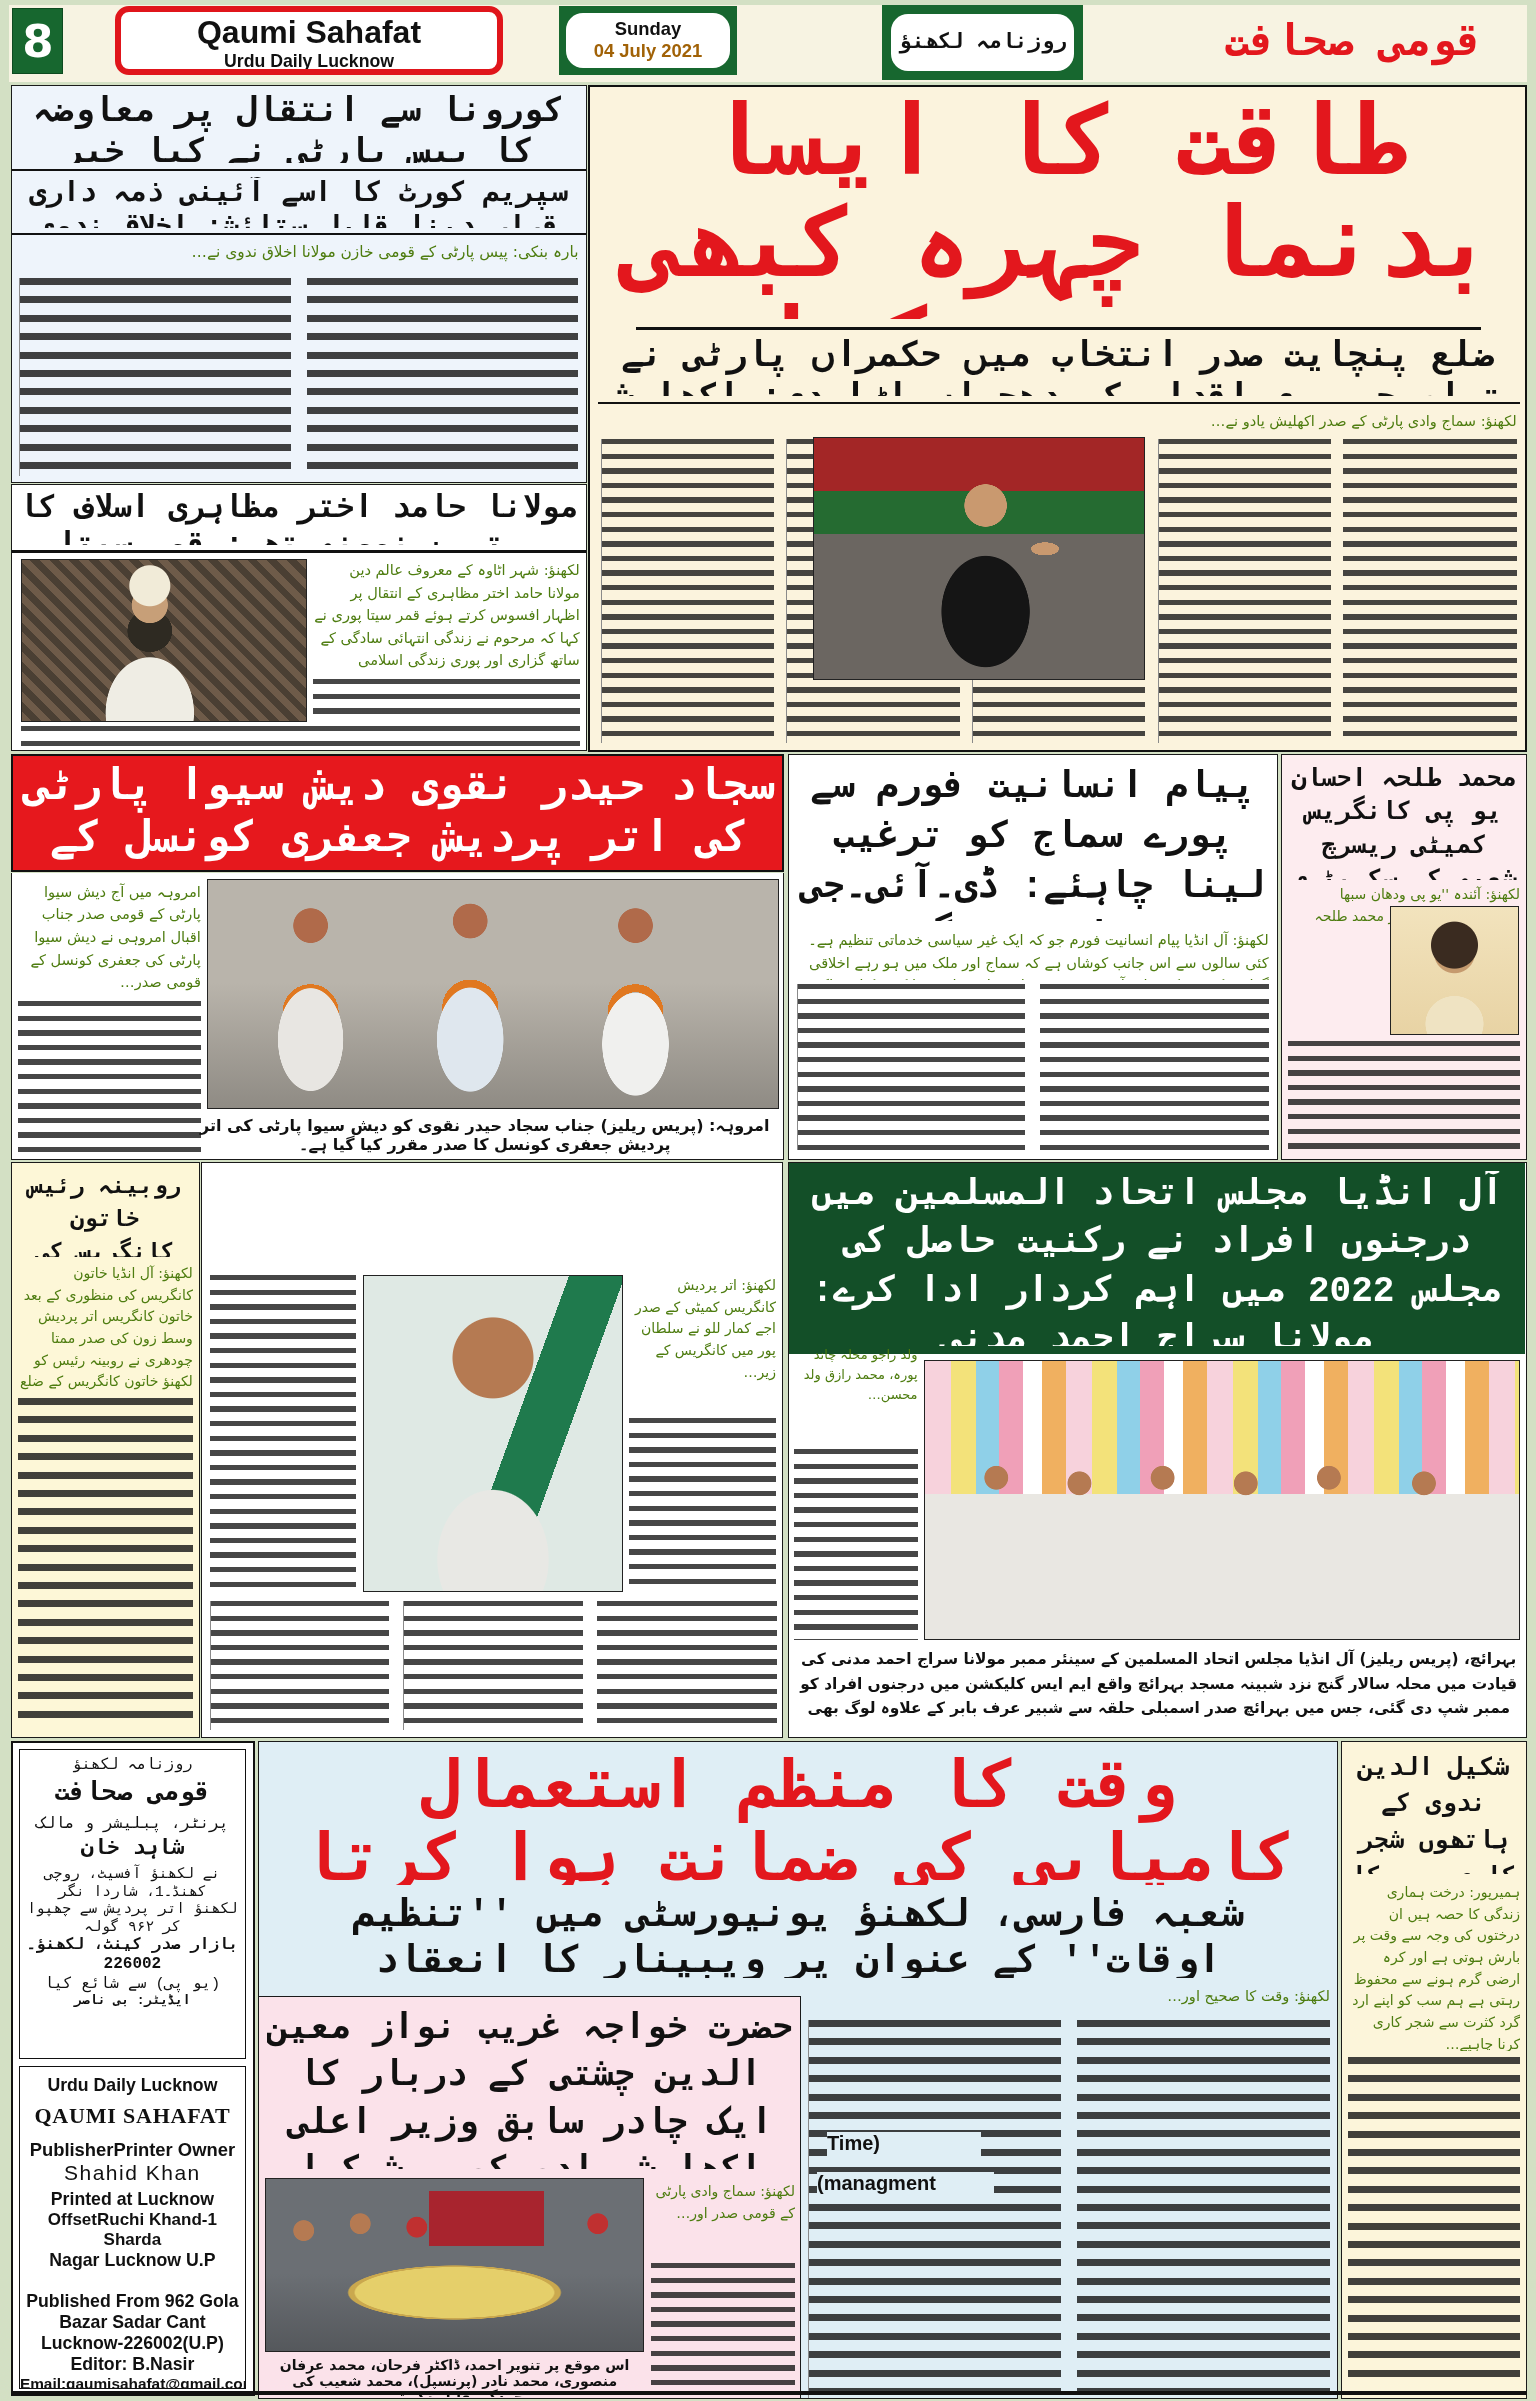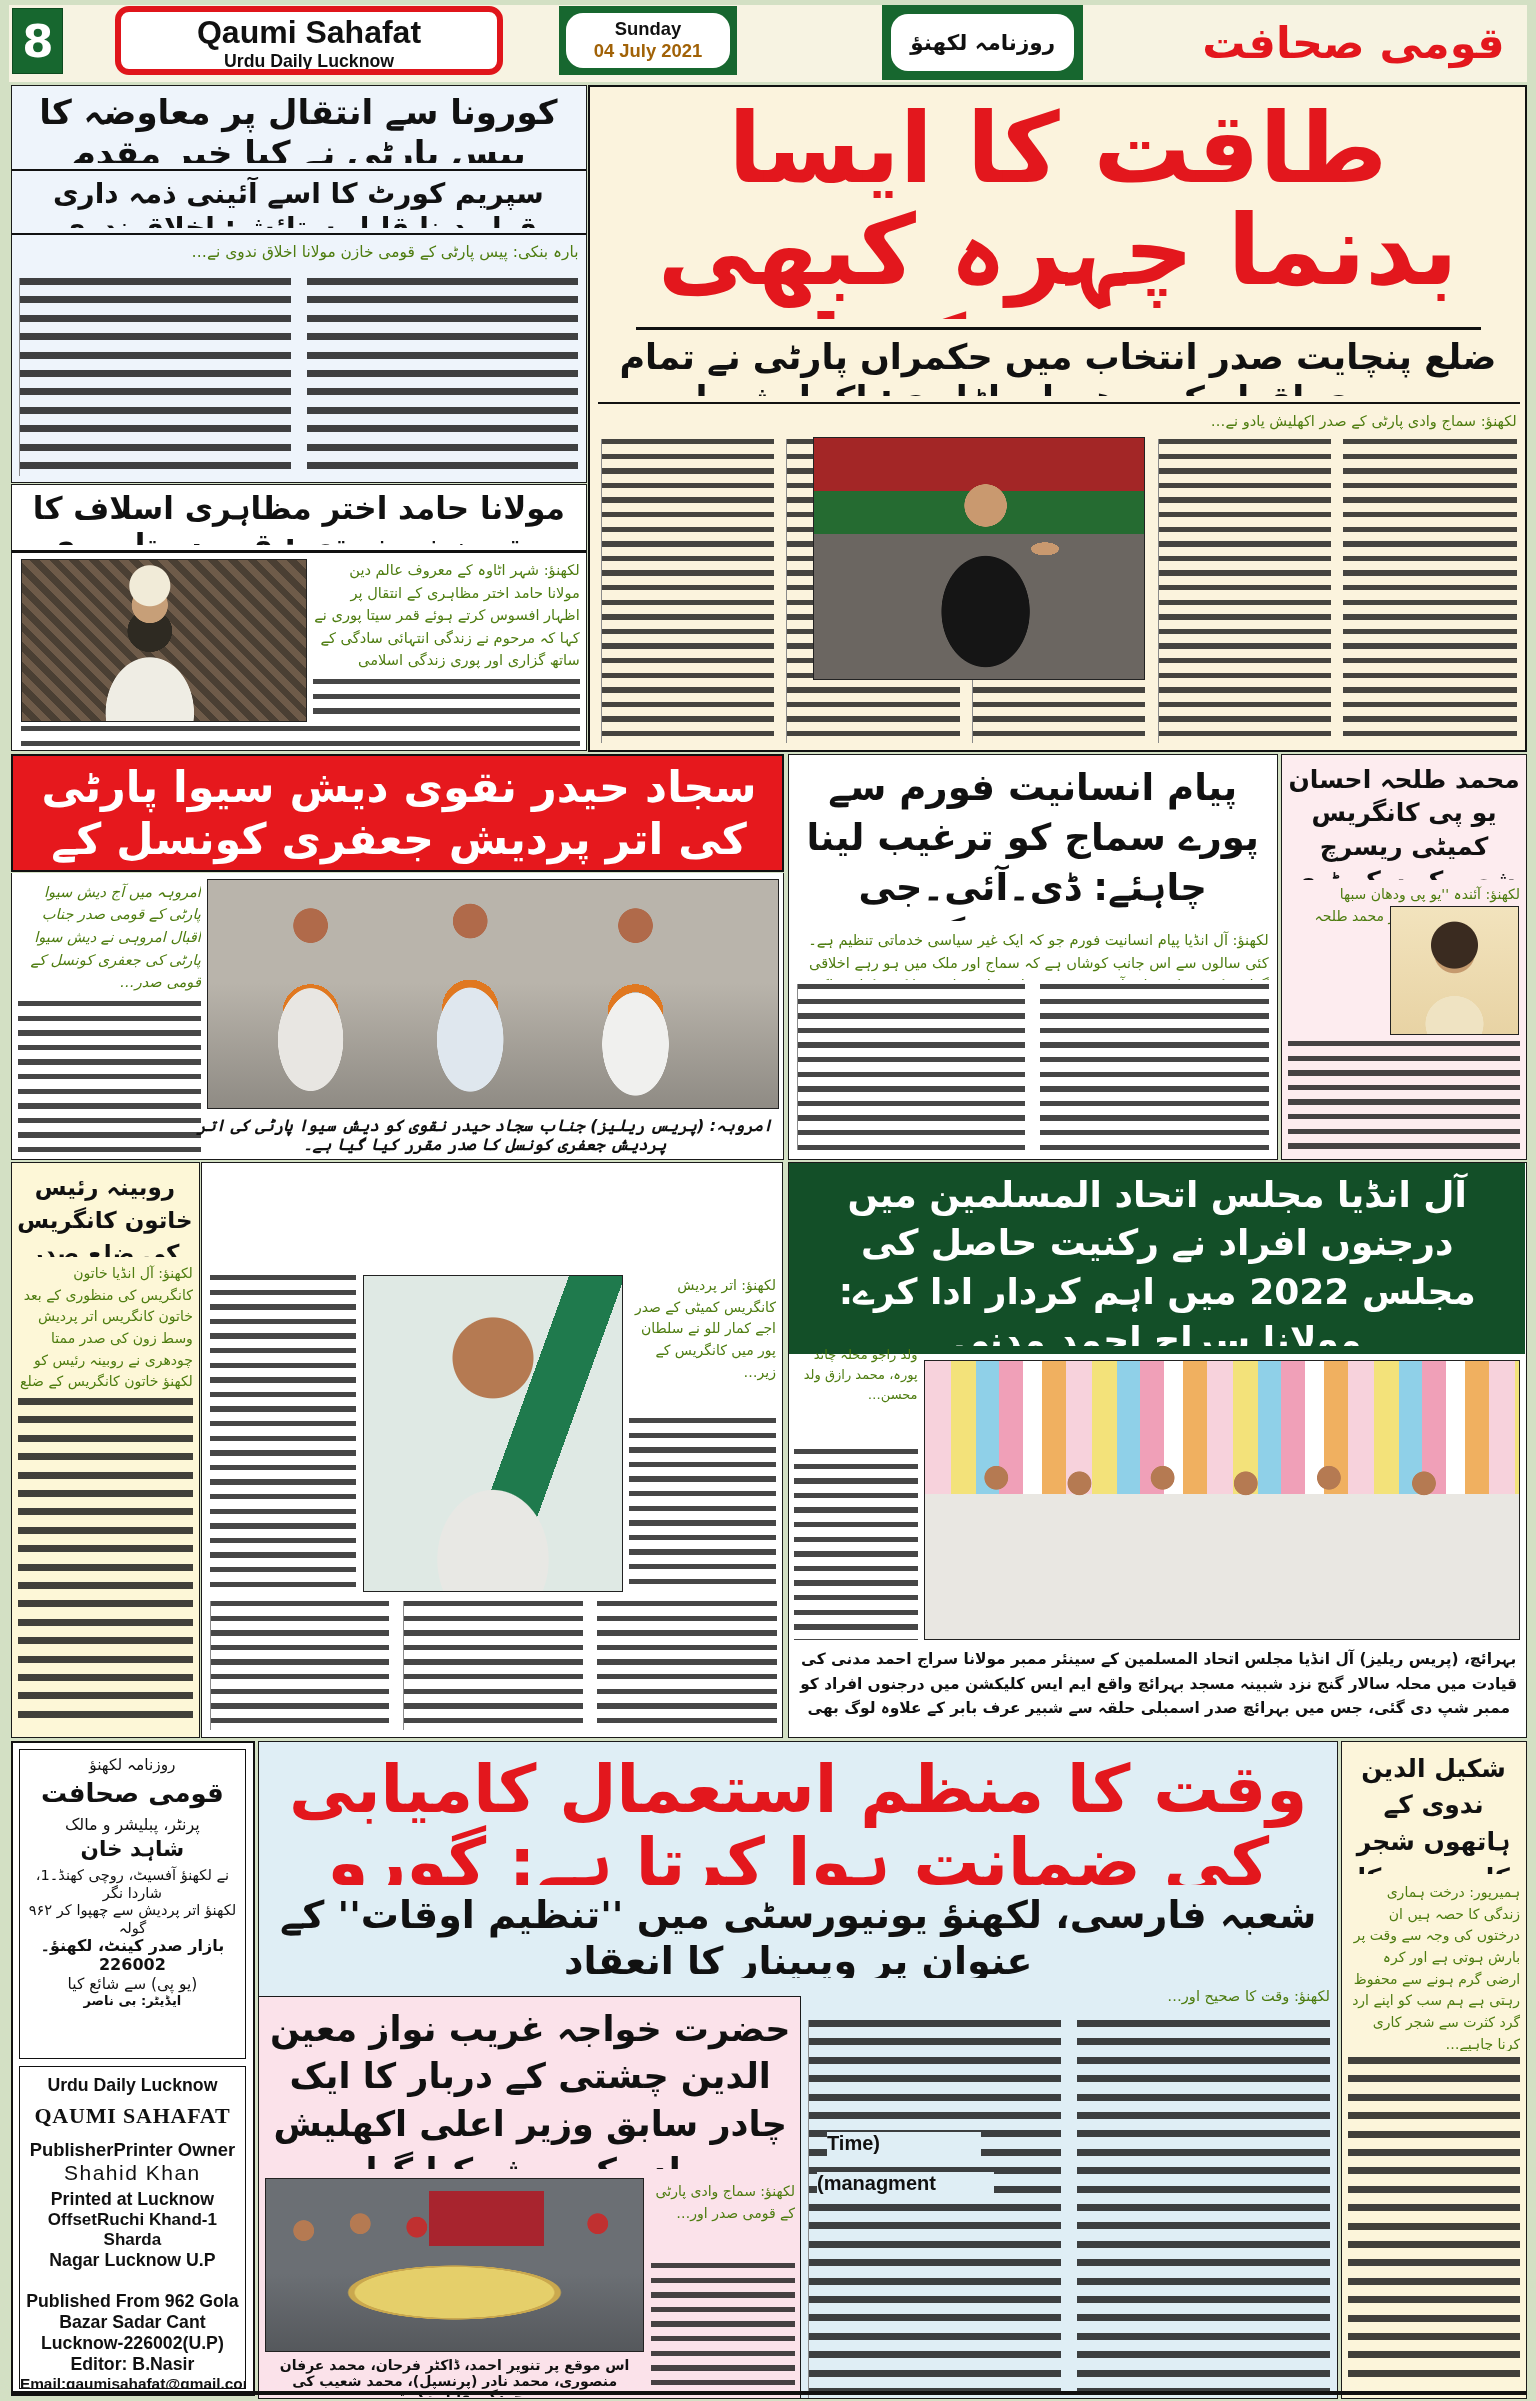--- a/index.html
+++ b/index.html
@@ -1,20 +1,20 @@
 <!DOCTYPE html>
 <html style="font-size:12.3px"><head>
 <meta charset="utf-8">
 <style>
   html,body{margin:0;padding:0;background:#b9cdaa;font-family:"DejaVu Sans",sans-serif;}
   .page{position:relative;width:1536px;height:2401px;background:#d3e0c4;overflow:hidden;}
   .b{position:absolute;box-sizing:border-box;overflow:hidden;}
   .bd{border:1.5px solid #1a1a1a;}
   .bd3{border:2.3px solid #111;}
-  .ur{direction:rtl;text-align:center;font-weight:bold;line-height:1.2;color:#111;}
+  .ur{direction:rtl;text-align:center;font-weight:bold;line-height:1.2;color:#111;font-family:Liberation Mono, monospace;}
   .lead{direction:rtl;text-align:right;font-size:15.4px;line-height:1.55;color:#4d7c0f;}
   .cap{direction:rtl;text-align:center;font-weight:bold;color:#111;}
   .fx{background-image:repeating-linear-gradient(to bottom,rgba(24,24,24,.82) 0px,rgba(24,24,24,.82) 7px,transparent 7px,transparent 18.4px);}
   .fxs{background-image:repeating-linear-gradient(to bottom,rgba(24,24,24,.8) 0px,rgba(24,24,24,.8) 5.4px,transparent 5.4px,transparent 14.6px);}
   .grid2{display:grid;grid-template-columns:1fr 1fr;gap:15.4px;}
   .grid3{display:grid;grid-template-columns:1fr 1fr 1fr;gap:14px;}
   .grid5{display:grid;grid-template-columns:repeat(5,1fr);gap:12.3px;}
   .gc{border-left:0.8px solid #8a8a8a;padding-left:6.1px;}
   .gc:last-child{border-left:none;}
   .red{color:#e3171d;}
@@ -90,21 +90,21 @@
       radial-gradient(circle at 52% 28%, #c9996f 0 21px, transparent 21.5px),
       radial-gradient(ellipse 73px 92px at 52% 72%, #151515 0 60%, transparent 61%),
       radial-gradient(ellipse 23px 10.8px at 70% 46%, #c9996f 0 60%, transparent 61%),
       linear-gradient(180deg,#a32626 0 22%,#256b31 22% 40%,#6b6661 40% 100%);"></div>
     <div class="b fxs" style="left:10.8px;top:661px;width:730px;height:0px;"></div>
   </div>
 
   <div class="b bd3" style="left:10.8px;top:754px;width:773px;height:118px;background:#e6181d;">
     <div class="b ur" style="left:7.7px;top:6.1px;width:757px;height:106px;font-size:43px;color:#fff;line-height:1.2;">سجاد حیدر نقوی دیش سیوا پارٹی کی اتر پردیش جعفری کونسل کے صدر منتخب</div>
   </div>
-  <div class="b" style="left:10.8px;top:873px;width:773px;height:287px;background:#fff;border:1.5px solid #1a1a1a;border-top:none;font-style:italic;">
+  <div class="b" style="left:10.8px;top:873px;width:773px;height:287px;background:#fff;border:1.5px solid #1a1a1a;border-top:none;">
     <div class="b lead" style="left:6.1px;top:7.7px;width:183px;height:115px;font-size:14.6px;">امروہہ میں آج دیش سیوا پارٹی کے قومی صدر جناب اقبال امروہی نے دیش سیوا پارٹی کی جعفری کونسل کے قومی صدر…</div>
     <div class="b fxs" style="left:6.1px;top:128px;width:183px;height:151px;"></div>
     <div class="b ph" style="left:195px;top:6.1px;width:572px;height:230px;background:
       radial-gradient(circle at 18% 20%, #b06a4a 0 17px, transparent 17.7px),
       radial-gradient(ellipse 54px 85px at 18% 70%, #e8e6e2 0 60%, transparent 61%),
       radial-gradient(circle at 18% 58%, transparent 0 20px, #e07820 20px 28px, transparent 28px),
       radial-gradient(circle at 46% 18%, #b06a4a 0 17px, transparent 17.7px),
       radial-gradient(ellipse 55px 86px at 46% 70%, #dfe7ee 0 60%, transparent 61%),
       radial-gradient(circle at 46% 56%, transparent 0 20px, #e07820 20px 28px, transparent 28px),
       radial-gradient(circle at 75% 20%, #b06a4a 0 17px, transparent 17.7px),

